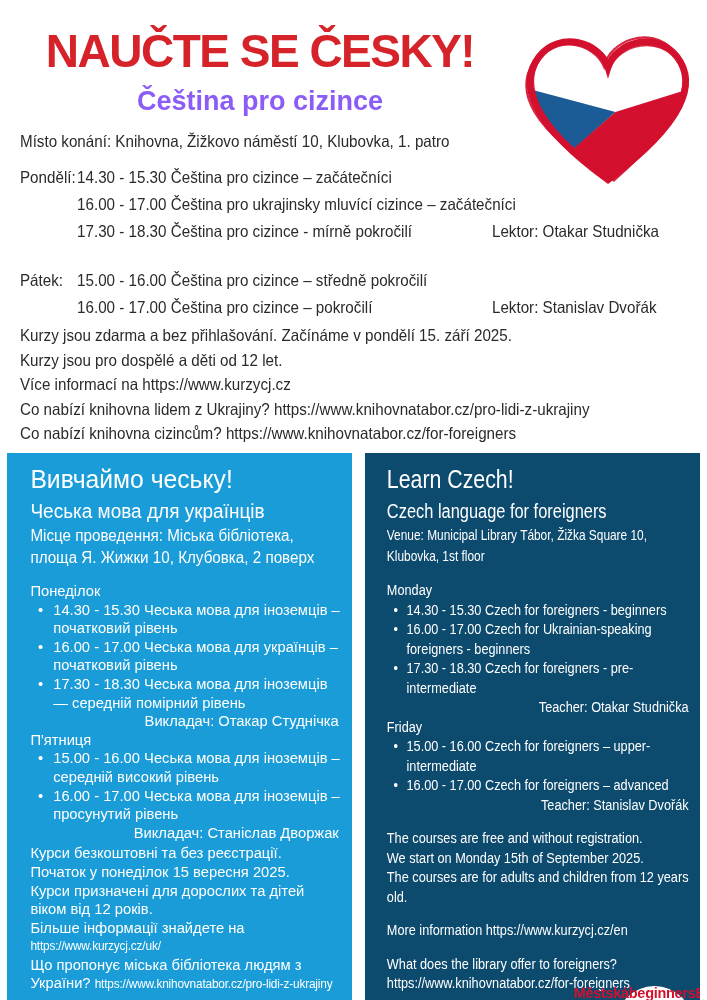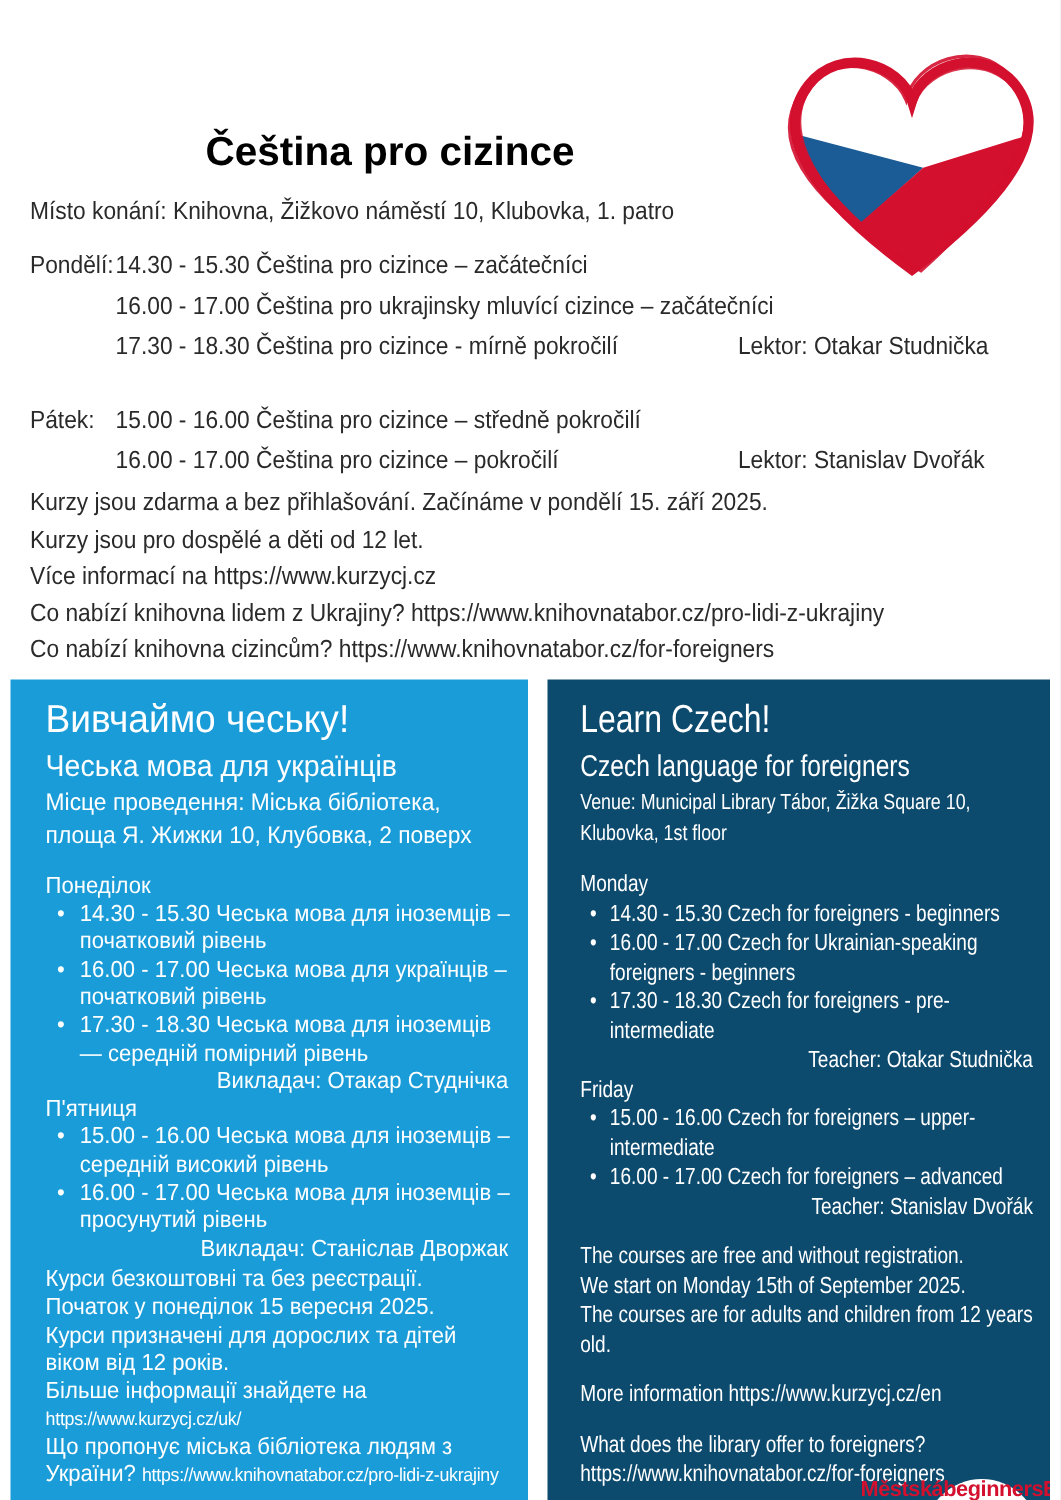--- a/index.html
+++ b/index.html
@@ -11,21 +11,21 @@
   }
 
   
   .main-title{
     position:absolute; top:24px; left:0; width:520px; text-align:center;
     font-size:46px; font-weight:700; letter-spacing:-1.5px; color:#d6232a;
     white-space:nowrap;
   }
   .subtitle{
     position:absolute; top:86px; left:0; width:520px; text-align:center;
-    font-size:27px; font-weight:700; color:#000000;
+    font-size:27px; font-weight:700; color:#8b5cf6;
   }
   .heart{ position:absolute; top:24px; left:511px; }
 
   .cond92{ transform:scaleX(0.92); transform-origin:0 0; width:108.5%; }
 
   .location{ position:absolute; top:132px; left:20px; font-size:16.5px; color:#2a2a2a; white-space:nowrap; }
 
   .schedule{ position:absolute; top:164px; left:20px; width:730px; font-size:16.5px; line-height:27px; }
   .sched-row{ position:relative; padding-left:62px; }
   .sched-label{ position:absolute; left:0; top:0; }
@@ -67,20 +67,21 @@
     display:flex; flex-direction:row; justify-content:center;
     padding-left:11px;
   }
   .logo div{ font-size:14.5px; line-height:15.5px; font-weight:700; color:#d3102e; letter-spacing:-0.3px; }
 </style>
 </head>
 <body>
 
 <div class="page">
 
+  <div class="main-title">NAUČTE SE ČESKY!</div>
   <div class="subtitle">Čeština pro cizince</div>
 
   <div class="heart">
     <svg width="194" height="168" viewBox="0 0 200 172">
       <defs>
         <clipPath id="heartclip">
           <path d="M100 44 C92 18,50 6,29 33 C8 60,18 100,100 160 C180 100,192 60,171 33 C150 6,108 18,100 44 Z"></path>
         </clipPath>
       </defs>
       <g clip-path="url(#heartclip)">

